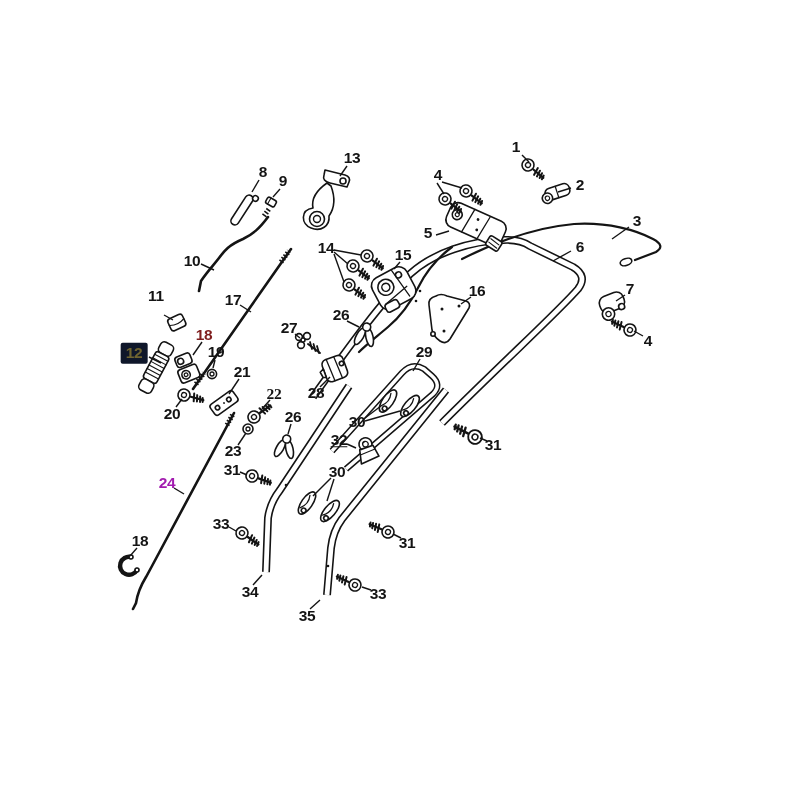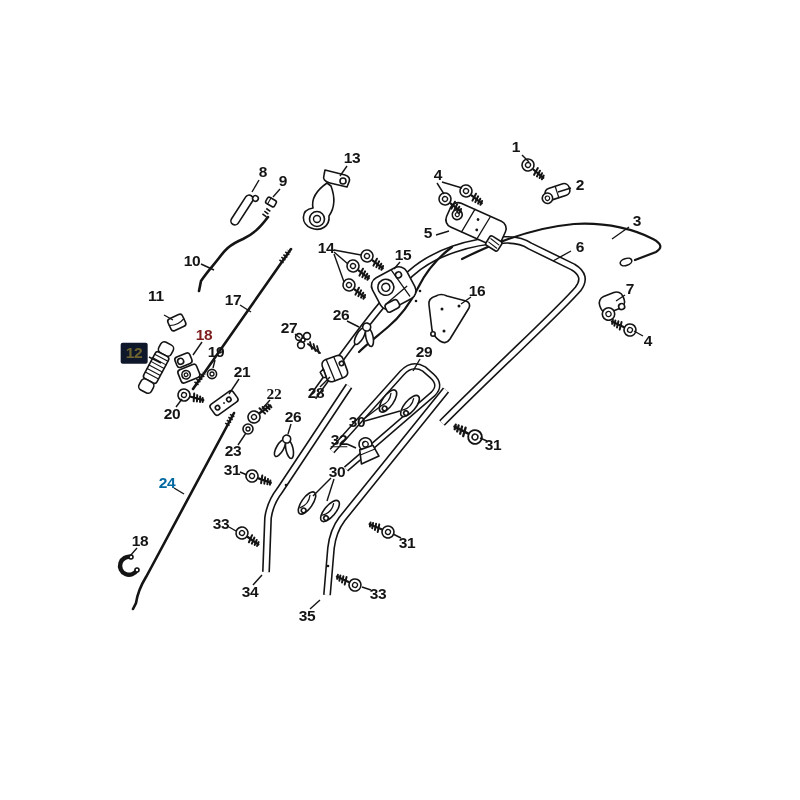--- a/index.html
+++ b/index.html
@@ -321,21 +321,21 @@
       <div class="callout" style="left: 326px; top: 248px; color: rgb(20, 20, 20);">14</div>
       <div class="callout" style="left: 403px; top: 255px; color: rgb(20, 20, 20);">15</div>
       <div class="callout" style="left: 477px; top: 291px; color: rgb(20, 20, 20);">16</div>
       <div class="callout" style="left: 233px; top: 300px; color: rgb(20, 20, 20);">17</div>
       <div class="callout" style="left: 204px; top: 335px; color: #7f1d1d;">18</div>
       <div class="callout" style="left: 216px; top: 352px; color: rgb(20, 20, 20);">19</div>
       <div class="callout" style="left: 172px; top: 414px; color: rgb(20, 20, 20);">20</div>
       <div class="callout" style="left: 242px; top: 372px; color: rgb(20, 20, 20);">21</div>
       <div class="callout" style="left: 274px; top: 394px; color: rgb(20, 20, 20); font-family: Liberation Serif, serif;">22</div>
       <div class="callout" style="left: 233px; top: 451px; color: rgb(20, 20, 20);">23</div>
-      <div class="callout" style="left: 167px; top: 483px; color: #0369a1;">24</div>
+      <div class="callout" style="left: 167px; top: 483px; color: #a21caf;">24</div>
       <div class="callout" style="left: 140px; top: 541px; color: rgb(20, 20, 20);">18</div>
       <div class="callout" style="left: 341px; top: 315px; color: rgb(20, 20, 20);">26</div>
       <div class="callout" style="left: 289px; top: 328px; color: rgb(20, 20, 20);">27</div>
       <div class="callout" style="left: 316px; top: 393px; color: rgb(20, 20, 20);">28</div>
       <div class="callout" style="left: 424px; top: 352px; color: rgb(20, 20, 20);">29</div>
       <div class="callout" style="left: 357px; top: 422px; color: rgb(20, 20, 20);">30</div>
       <div class="callout" style="left: 293px; top: 417px; color: rgb(20, 20, 20);">26</div>
       <div class="callout" style="left: 339px; top: 440px; color: rgb(20, 20, 20); text-decoration: underline;">32</div>
       <div class="callout" style="left: 337px; top: 472px; color: rgb(20, 20, 20);">30</div>
       <div class="callout" style="left: 232px; top: 470px; color: rgb(20, 20, 20);">31</div>

